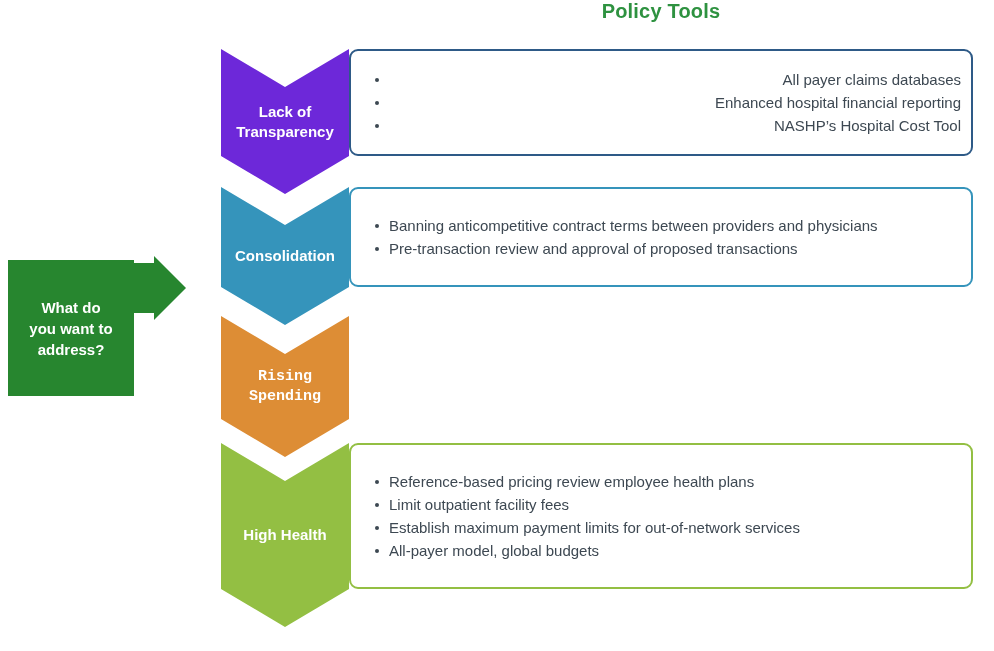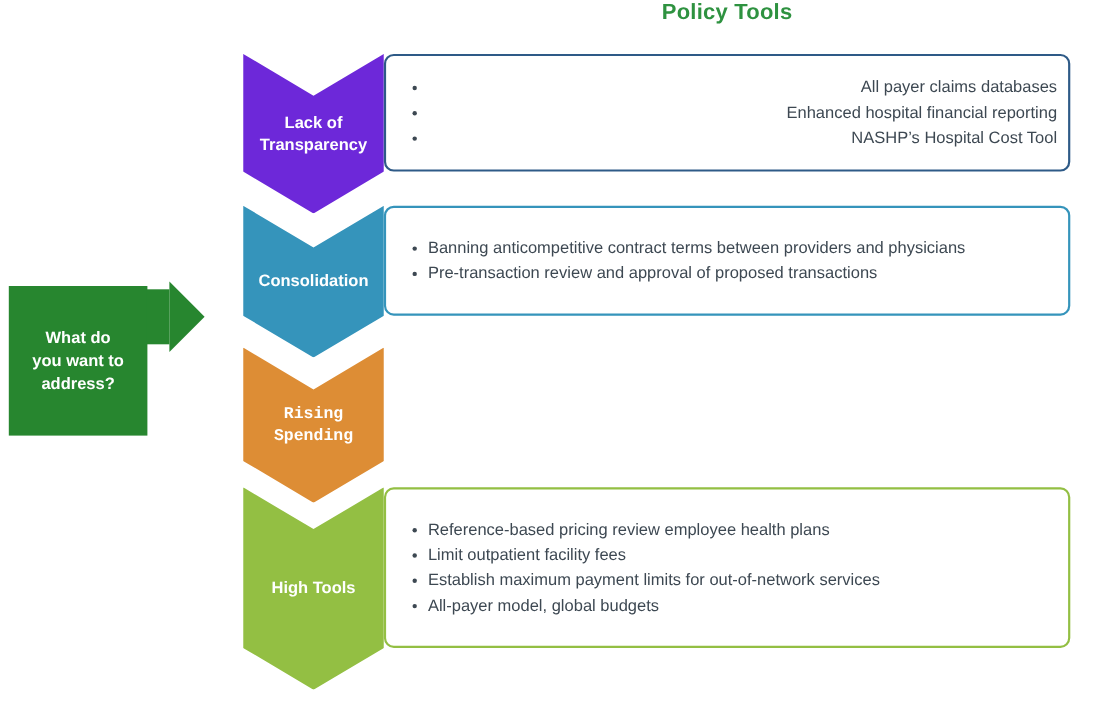--- a/index.html
+++ b/index.html
@@ -126,21 +126,21 @@
 Transparency</span>
   </div>
   <div class="chevron chevron-2" style="background-color: rgb(53, 148, 187);">
     <span>Consolidation</span>
   </div>
   <div class="chevron chevron-3" style="background-color: rgb(221, 141, 53);">
     <span>Rising
 Spending</span>
   </div>
   <div class="chevron chevron-4" style="background-color: rgb(147, 191, 67);">
-    <span>High Tools</span>
+    <span>High Health</span>
   </div>
 
   <div class="policy-box box-1" style="border-color: rgb(46, 90, 135); text-align: right;">
     <ul>
         <li>All payer claims databases</li>
         <li>Enhanced hospital financial reporting</li>
         <li>NASHP’s Hospital Cost Tool</li>
       </ul>
   </div>
   <div class="policy-box box-2" style="border-color: rgb(53, 148, 187);">

